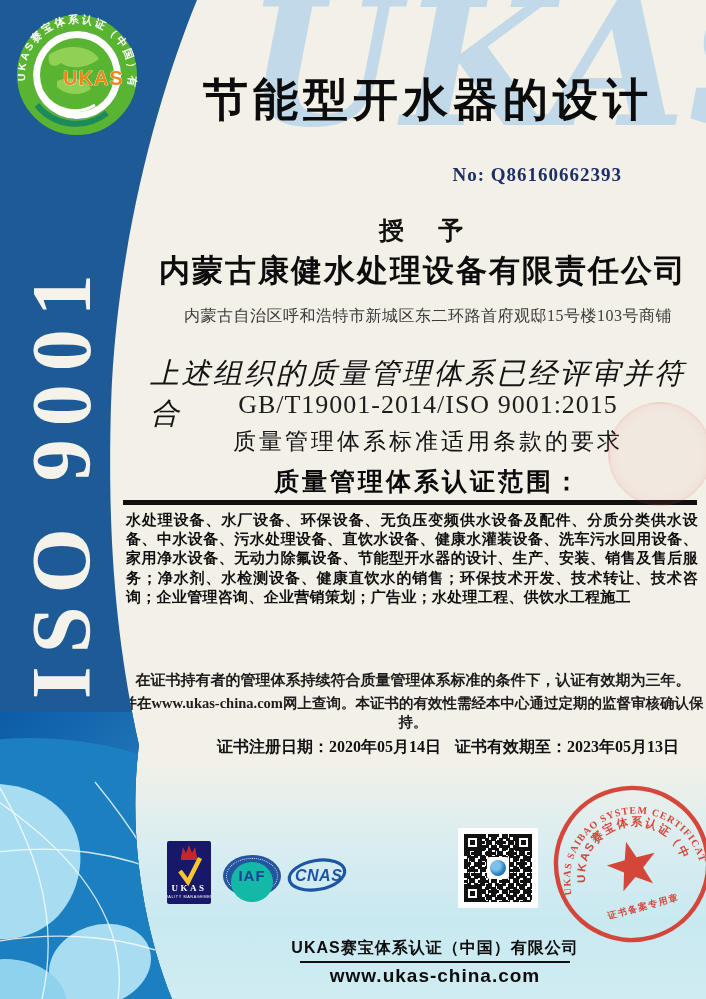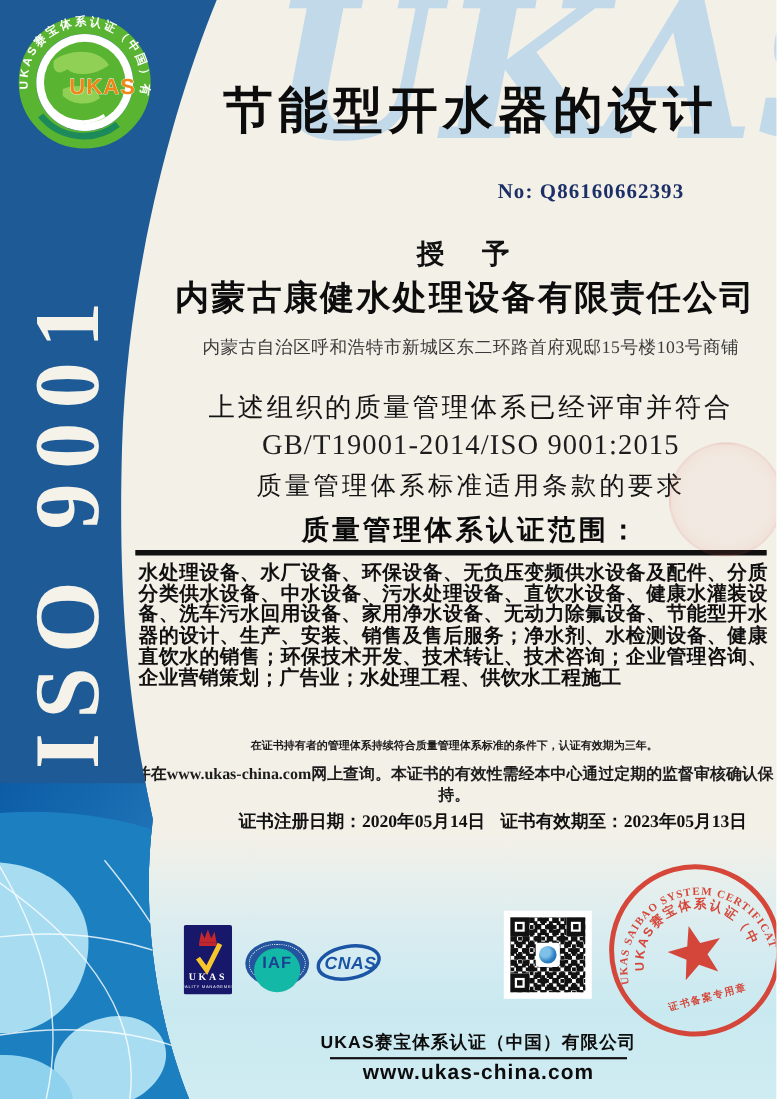--- a/index.html
+++ b/index.html
@@ -23,33 +23,33 @@
   #cert-no{right:84px;top:164px;z-index:2;font-size:19px;font-weight:bold;
     letter-spacing:1px;color:#1c2f66;}
   
   #awarded{left:150px;top:214px;width:556px;text-align:center;font-size:25px;
     font-weight:bold;letter-spacing:14px;color:#111;}
   #company{left:140px;top:250px;width:566px;text-align:center;font-size:31px;
     font-weight:bold;letter-spacing:2px;color:#0d0d0d;}
   #address{left:150px;top:306px;width:556px;text-align:center;font-size:16px;
     color:#3a3a3a;letter-spacing:.5px;}
   
-  #stmt1{left:150px;top:354px;width:556px;text-align:center;font-size:24px;
-    letter-spacing:2.5px;color:#141414;}
+  #stmt1{left:150px;top:354px;width:556px;font-size:29px;
+    letter-spacing:2.5px;color:#141414;font-style:italic;}
   #standard{left:150px;top:390px;width:556px;text-align:center;font-size:26px;
     letter-spacing:1px;color:#1d1d1d;}
   #stmt2{left:150px;top:426px;width:556px;text-align:center;font-size:23px;
     letter-spacing:3px;color:#141414;}
   #scope-head{left:150px;top:465px;width:556px;text-align:center;font-size:25px;
     font-weight:bold;letter-spacing:3px;color:#0b0b0b;}
   #scope-line{left:123px;top:500px;width:574px;height:5px;background:#101010;}
-  #scope-text{left:126px;top:511px;width:572px;font-size:18px;font-weight:bold;
+  #scope-text{left:126px;top:511px;width:572px;font-size:15px;font-weight:bold;
     line-height:19.2px;text-align:justify;text-justify:inter-ideograph;color:#101010;letter-spacing:.3px;}
   
-  #note1{left:130px;top:671px;width:566px;text-align:center;font-size:10px;
+  #note1{left:130px;top:671px;width:566px;text-align:center;font-size:15px;
     font-weight:bold;color:#1c1c1c;}
   #note2{left:122px;top:694px;width:582px;text-align:center;font-size:14.5px;
     font-weight:bold;color:#1c1c1c;}
   #dates{left:165px;top:737px;width:556px;display:flex;justify-content:space-between;
     padding:0;box-sizing:border-box;}
   #dates span{font-size:16px;font-weight:bold;color:#111;}
   #date-reg{margin-left:52px;}
   #date-exp{margin-right:42px;}
   
   #crown-logo{left:167px;top:841px;width:44px;height:63px;}

